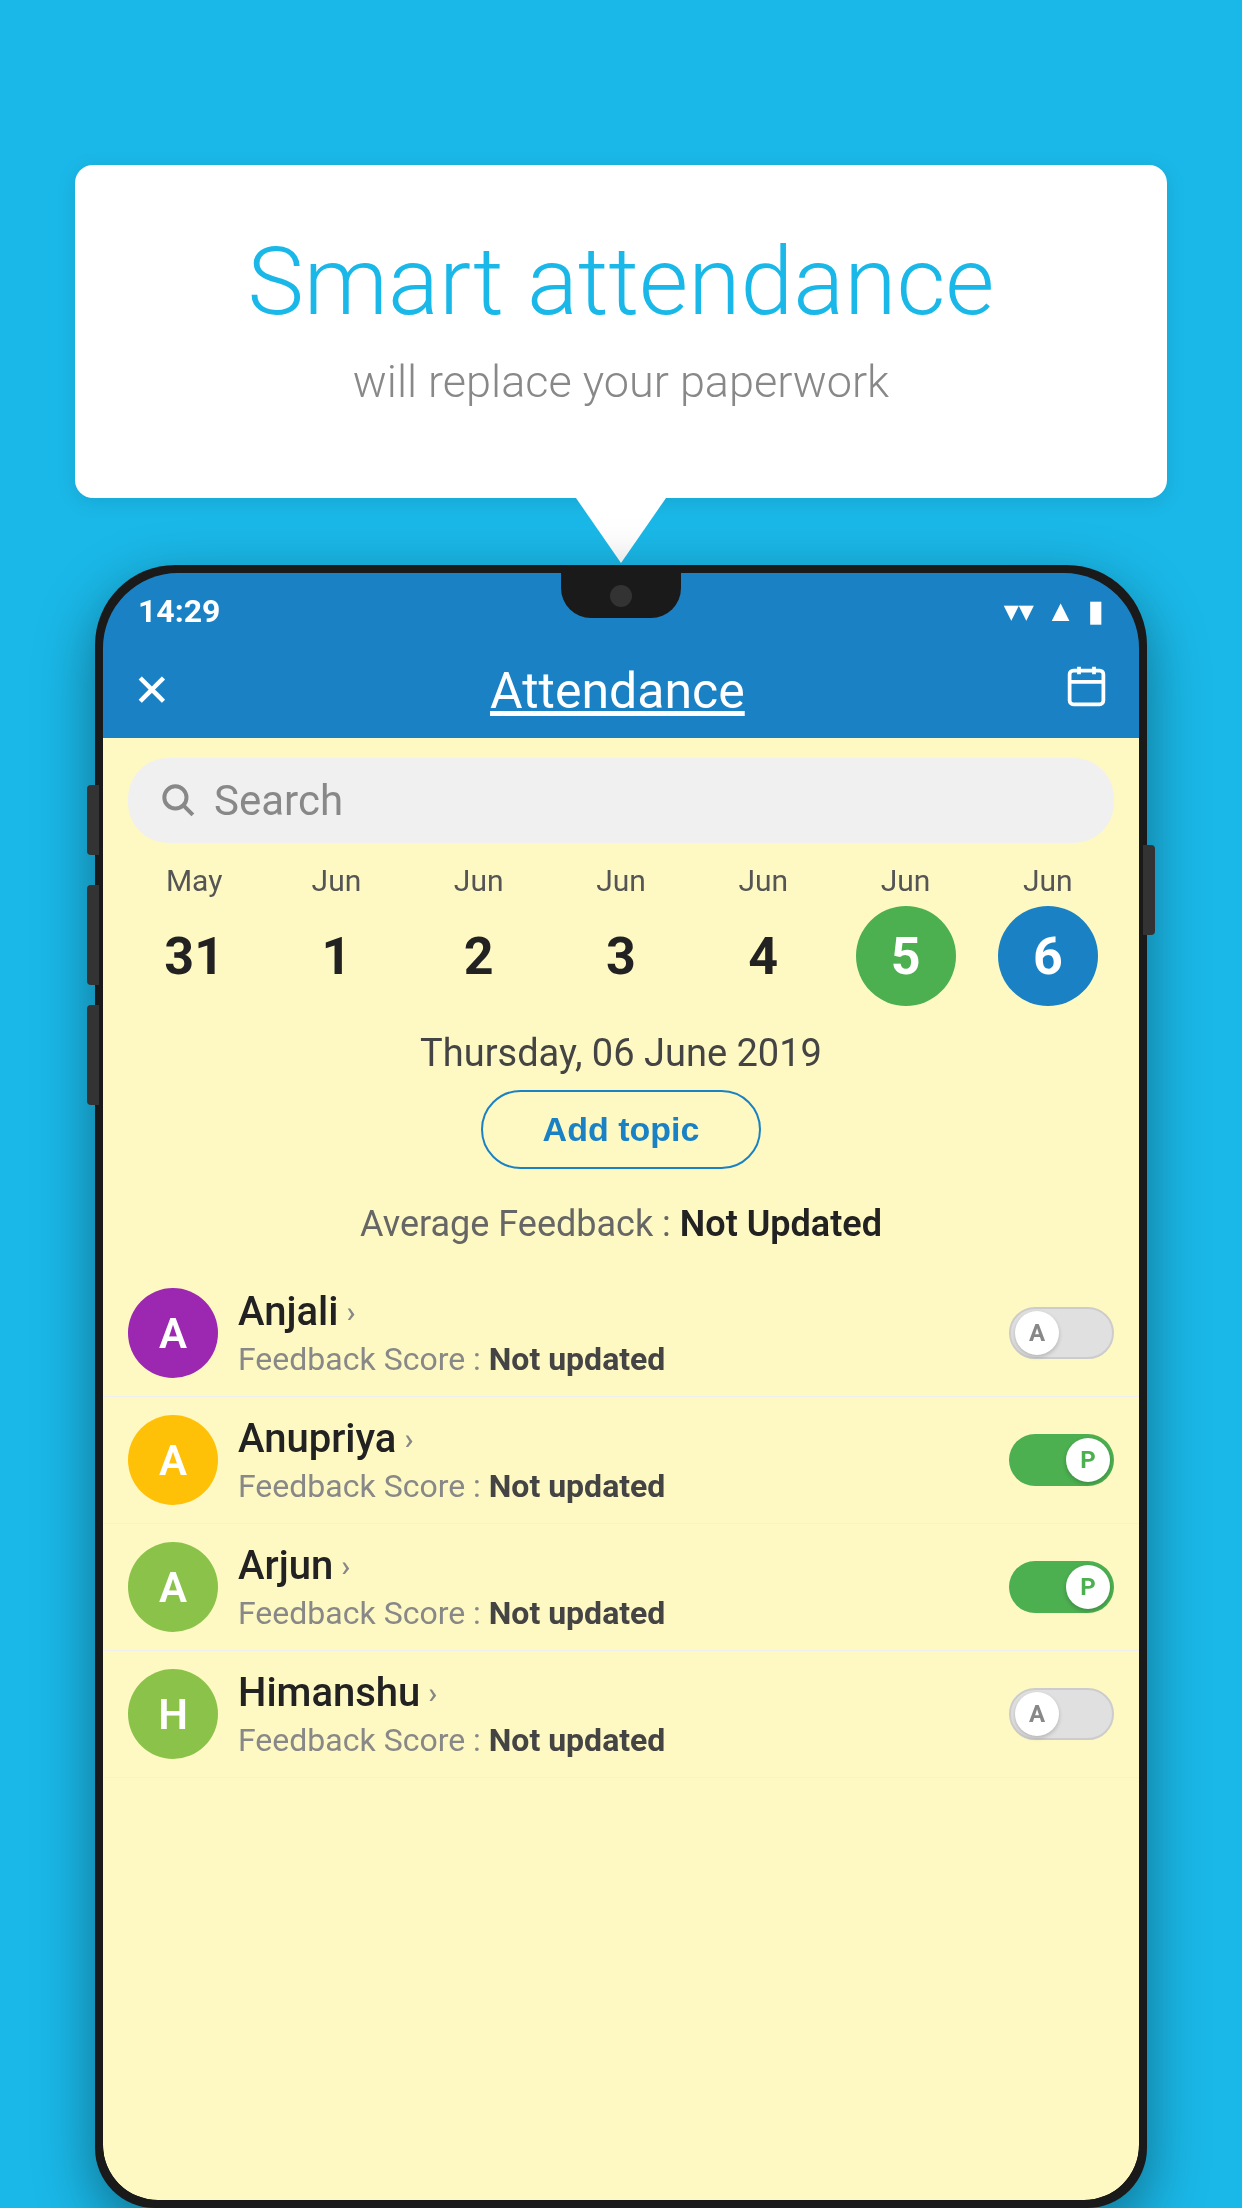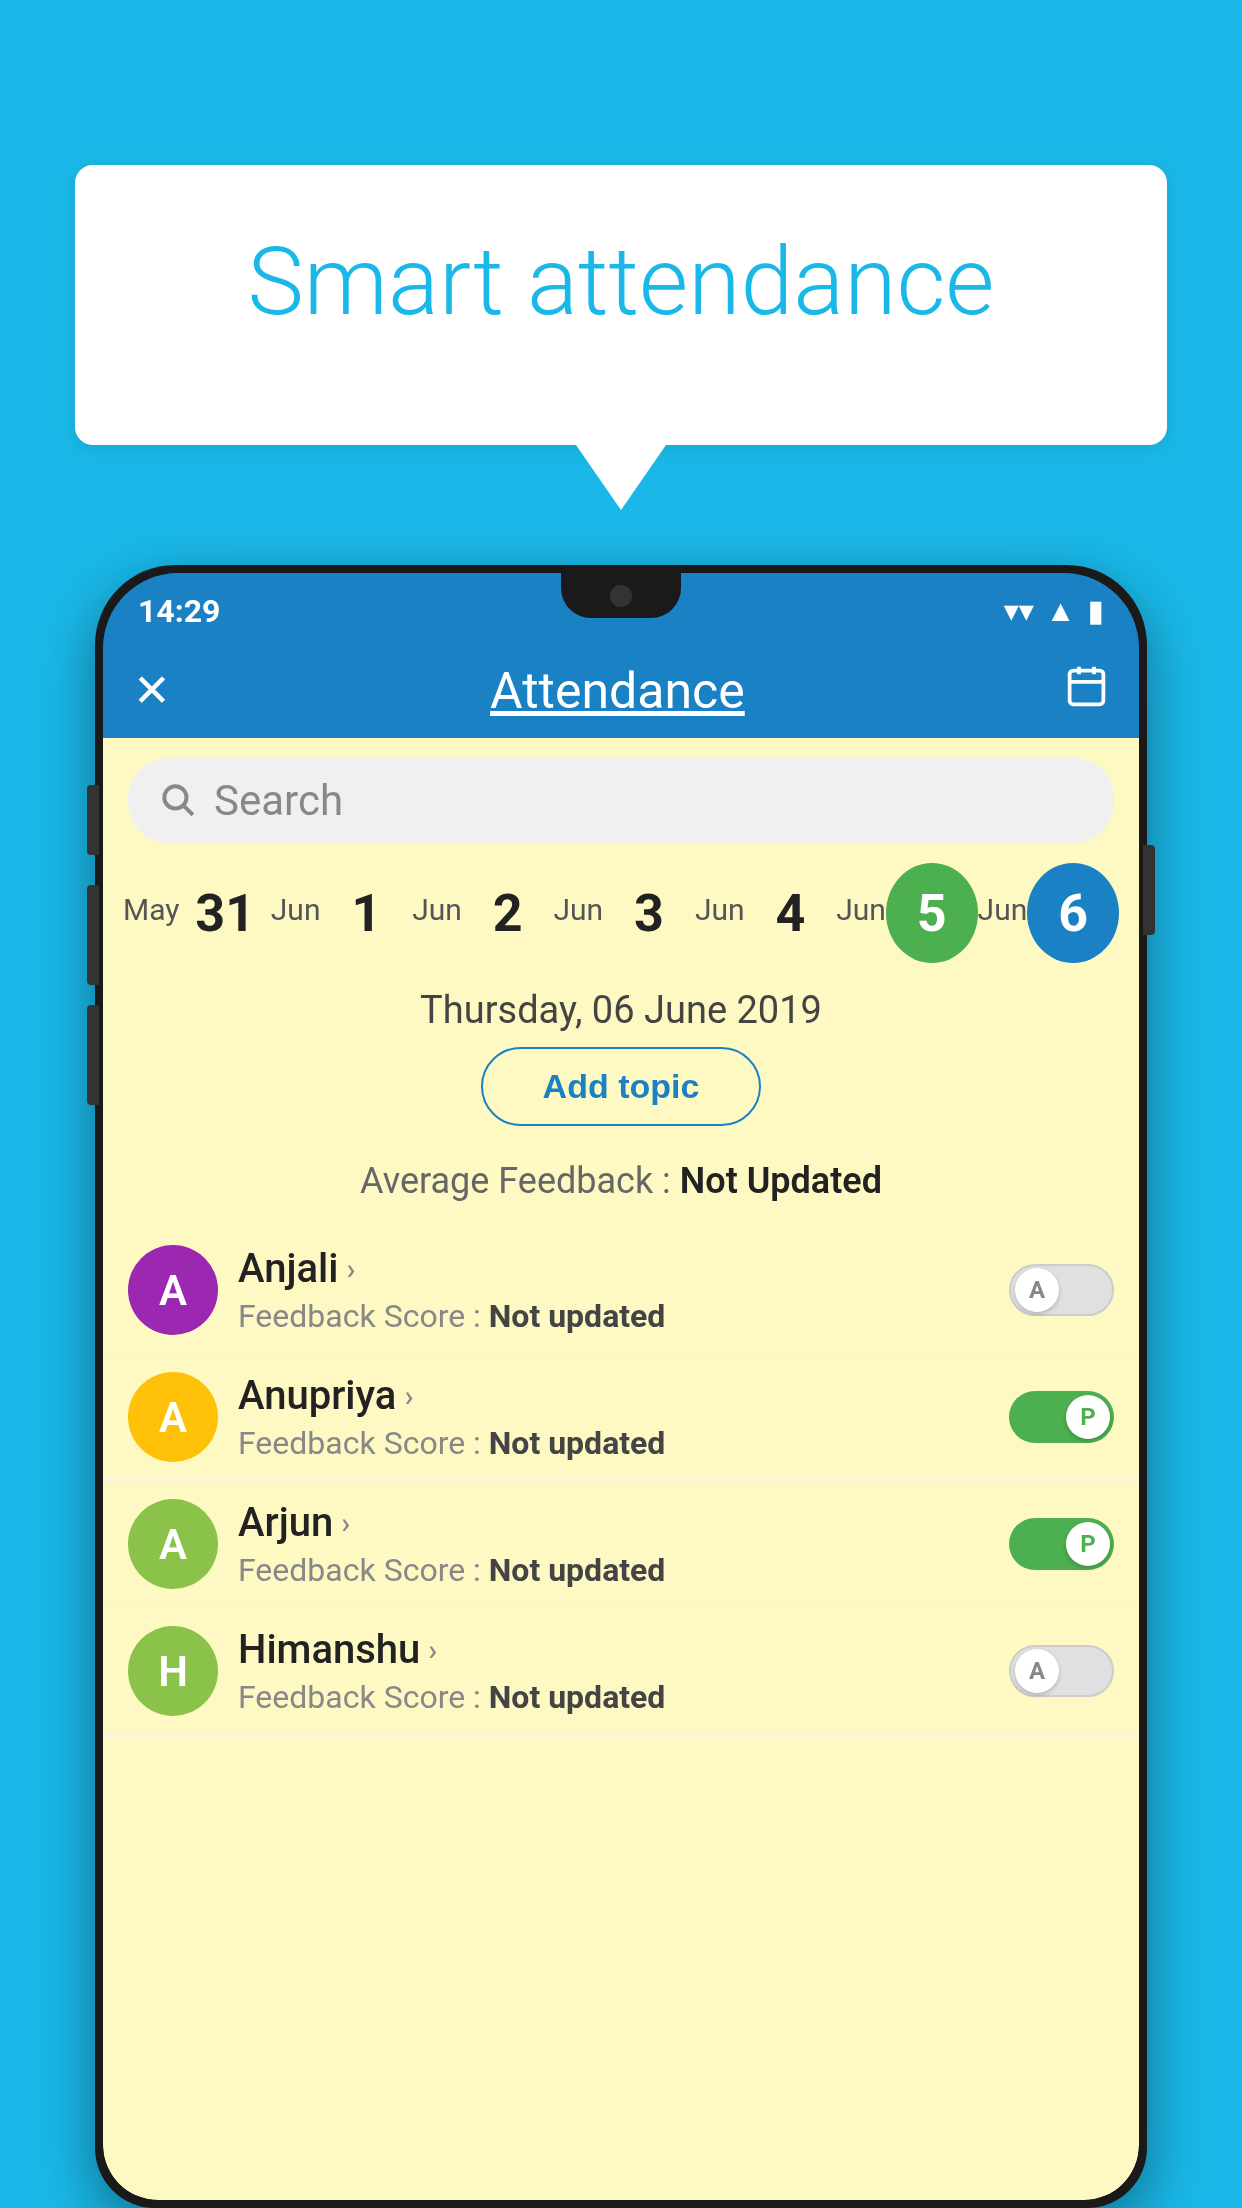--- a/index.html
+++ b/index.html
@@ -168,21 +168,21 @@
     
     .calendar-strip {
       padding: 10px 20px 5px;
       display: flex;
       justify-content: space-around;
       align-items: flex-start;
     }
 
     .cal-day {
       display: flex;
-      flex-direction: row;
+      flex-direction: column;
       align-items: center;
       min-width: 120px;
     }
 
     .cal-month {
       font-size: 30px;
       color: #555;
       margin-bottom: 8px;
       font-weight: 400;
     }
@@ -395,20 +395,21 @@
       background: #333;
       border-radius: 4px 0 0 4px;
     }
   </style>
 </head>
 <body>
 
 <div class="speech-bubble-container">
   <div class="speech-bubble">
     <div class="bubble-title">Smart attendance</div>
+    <div class="bubble-subtitle">will replace your paperwork</div>
   </div>
   <div class="speech-bubble-tail"></div>
 </div>
 
 <div class="phone-frame">
 
   <div class="side-btn-right"></div>
   <div class="side-btn-left-top"></div>
   <div class="side-btn-left-mid"></div>
   <div class="side-btn-left-bot"></div>

